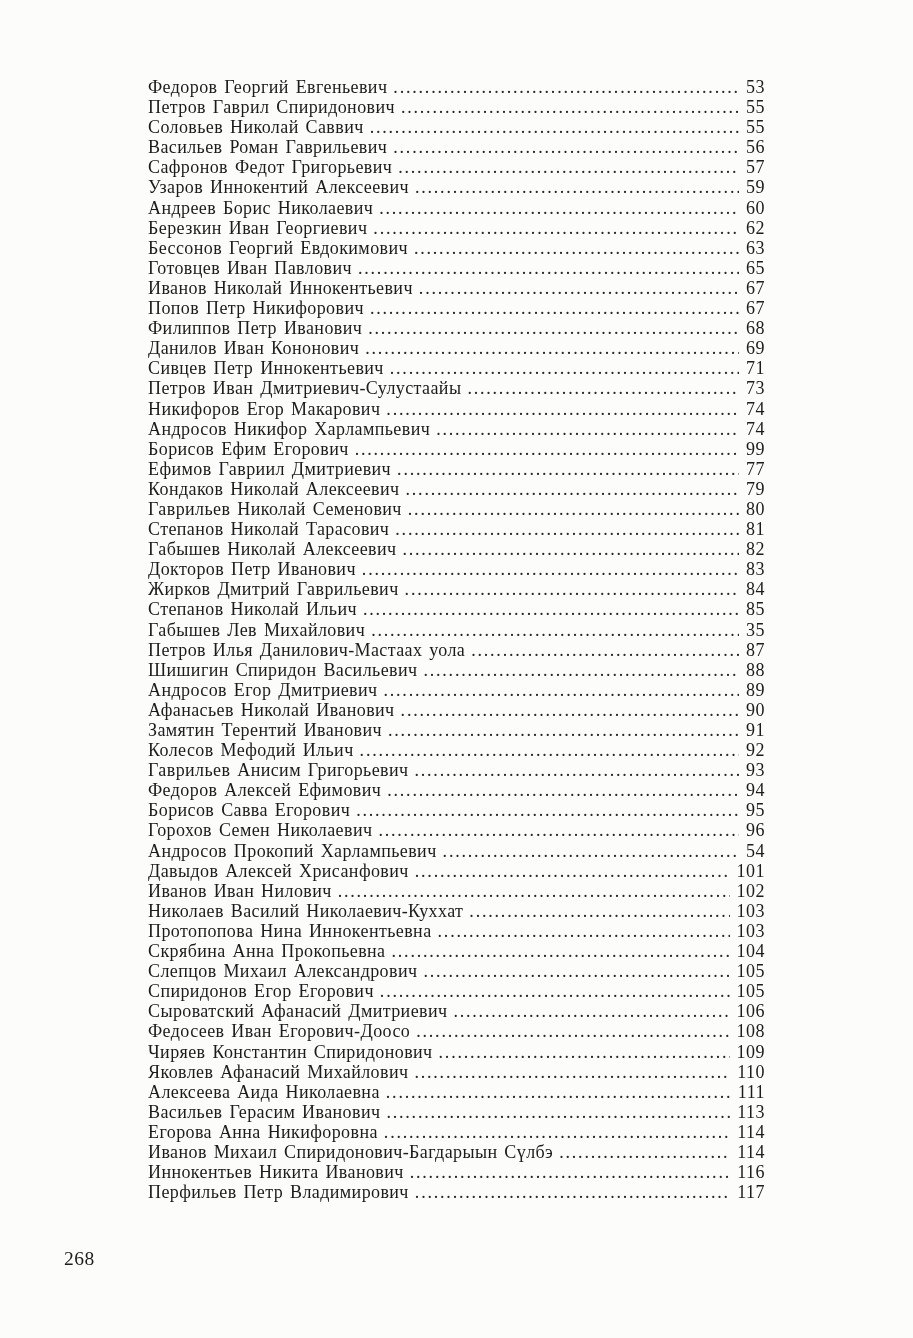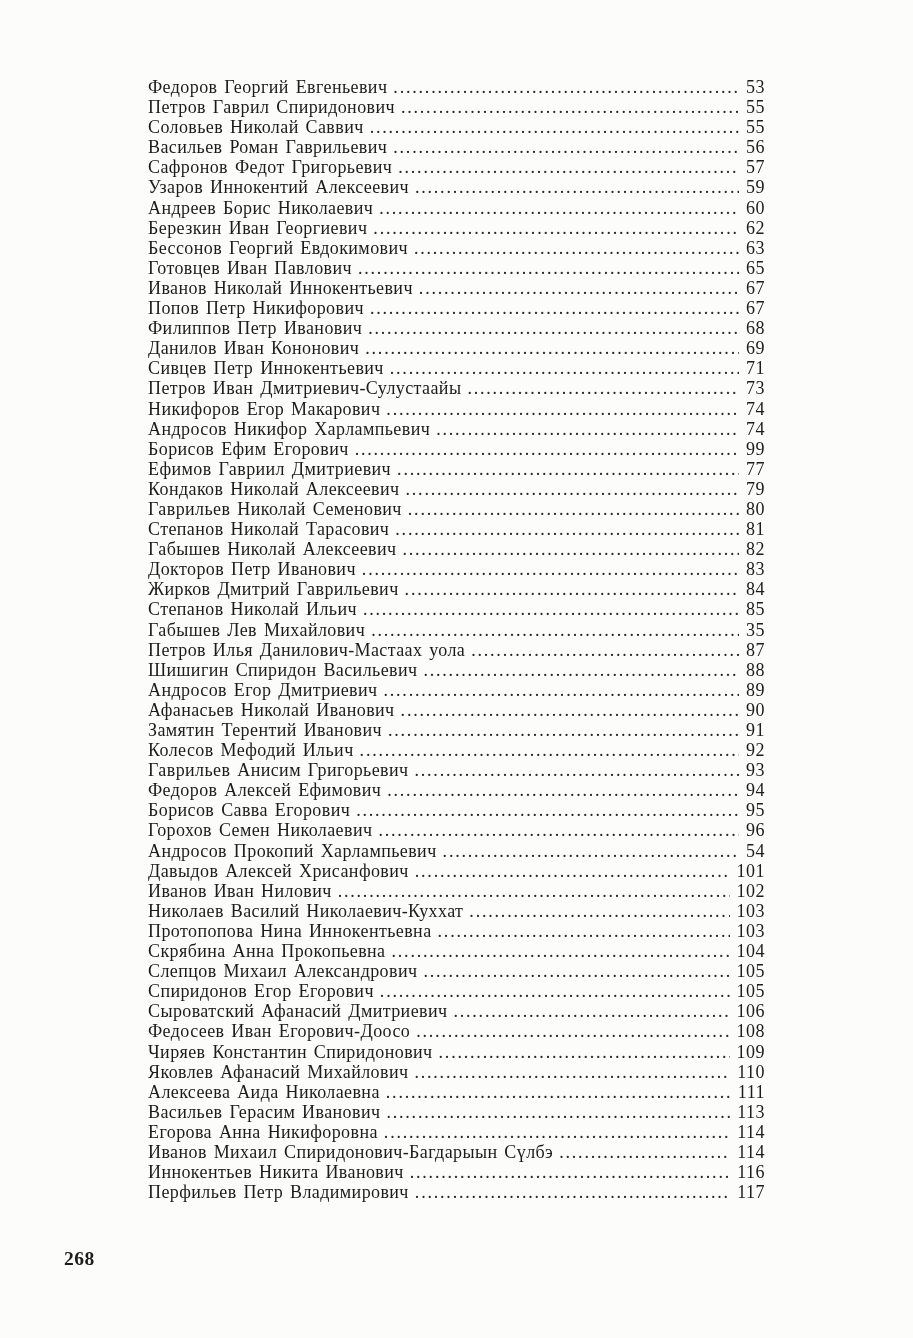--- a/index.html
+++ b/index.html
@@ -54,21 +54,20 @@
   .entry .num {
     flex: 0 0 auto;
     letter-spacing: 0.5px;
   }
   .folio {
     position: absolute;
     left: 64px;
     top: 1248px;
     font-size: 19.5px;
     letter-spacing: 0.5px;
-    font-weight: bold;
   }
 </style>
 </head>
 <body>
 
 <div class="sheet">
   <div class="toc">
   <div class="entry">
     <span class="name">Федоров Георгий Евгеньевич</span>
     <span class="leader"></span>

